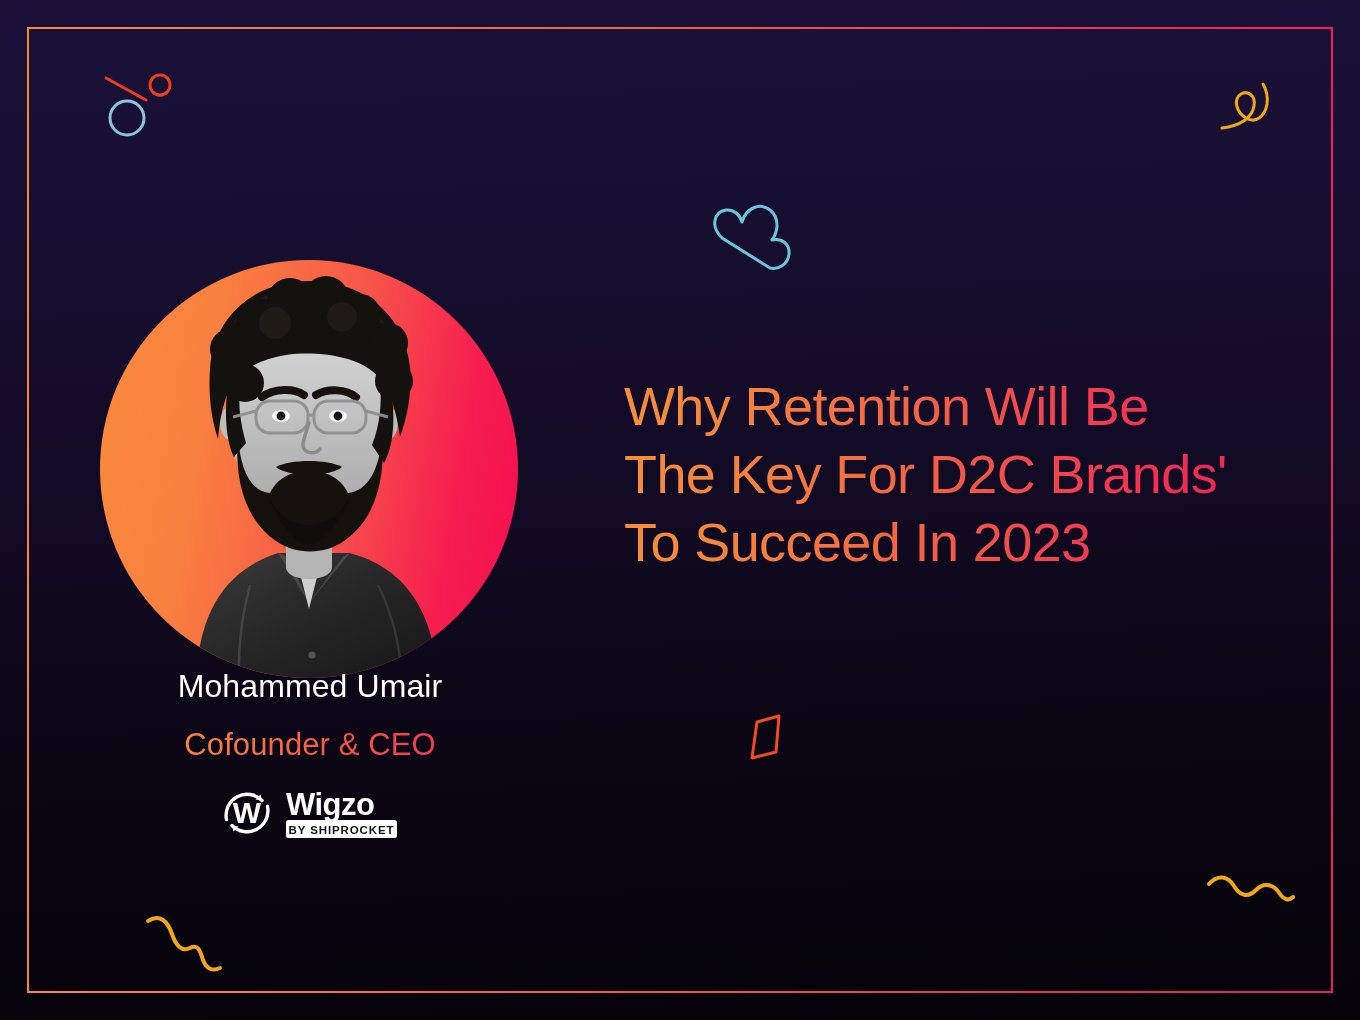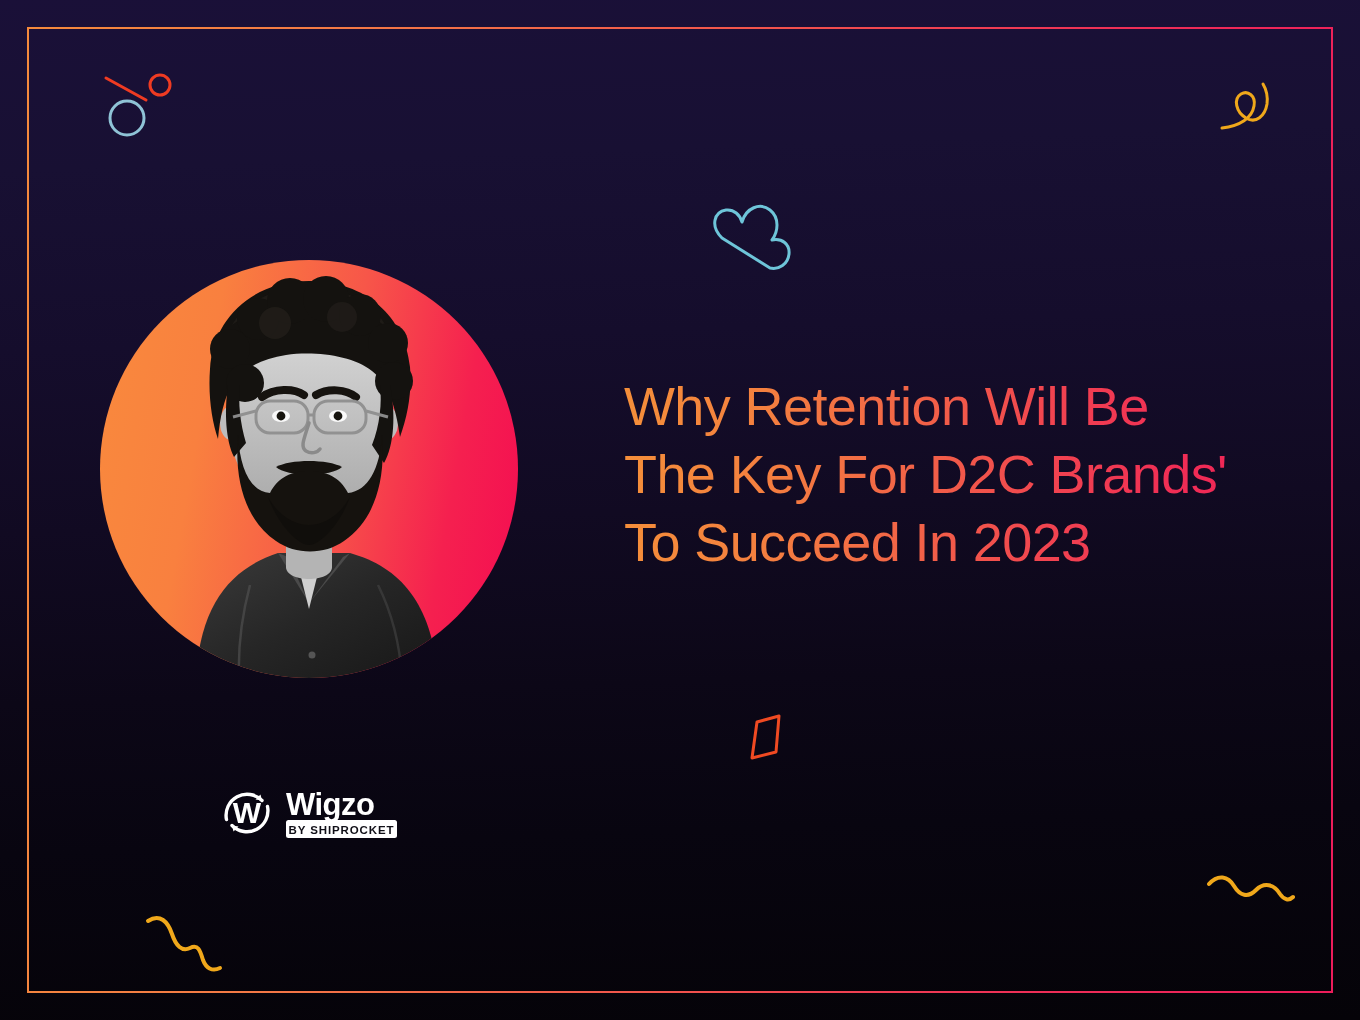--- a/index.html
+++ b/index.html
@@ -266,20 +266,22 @@
         <path d="M168 312 C180 344 200 360 209 360 C218 360 238 344 250 312
                  C240 330 224 340 209 340 C194 340 178 330 168 312 Z" fill="#100e0b"></path>
       </g>
     </svg>
   </div>
 
   <div class="headline">Why Retention Will Be
 The Key For D2C Brands'
 To Succeed In 2023</div>
 
+  <div class="speaker-name">Mohammed Umair</div>
+  <div class="speaker-role">Cofounder &amp; CEO</div>
 
   <svg class="logo" viewBox="0 0 190 62" xmlns="http://www.w3.org/2000/svg">
 
     <g fill="none" stroke="#FFFFFF" stroke-width="3.4" stroke-linecap="round">
       <path d="M11.5 37.5 A21 21 0 0 1 47 18.5"></path>
       <path d="M52.5 24.5 A21 21 0 0 1 17 43.5"></path>
     </g>
     <path d="M47 18.5 L40.5 17.5 L45.5 12.5 Z" fill="#FFFFFF"></path>
     <path d="M17 43.5 L23.5 44.5 L18.5 49.5 Z" fill="#FFFFFF"></path>
     <text x="32" y="41" text-anchor="middle" font-family="Liberation Sans, sans-serif" font-size="30" font-weight="700" fill="#FFFFFF">W</text>

